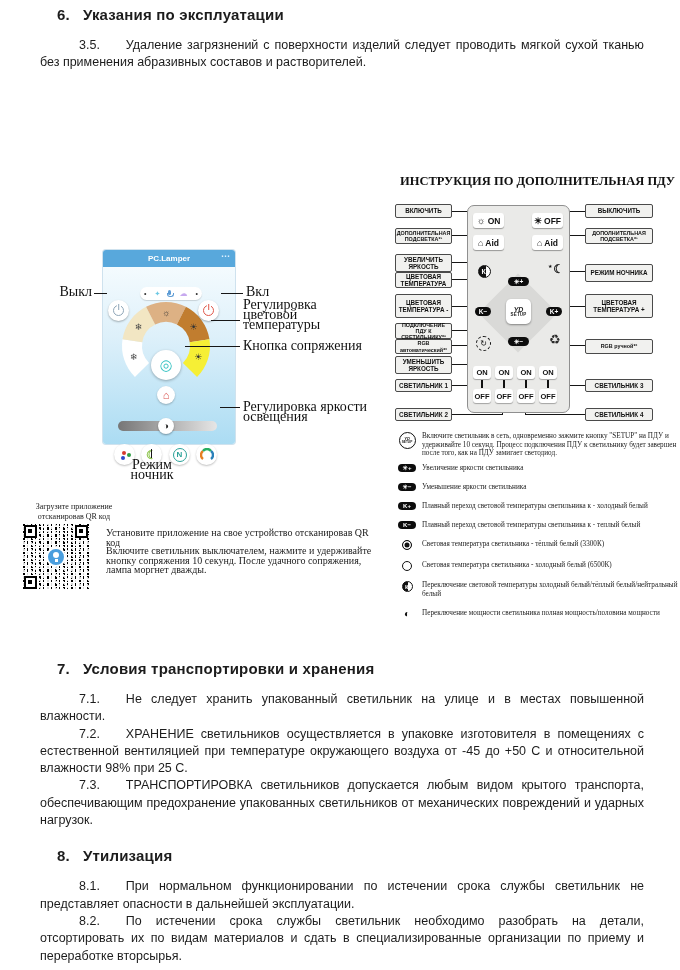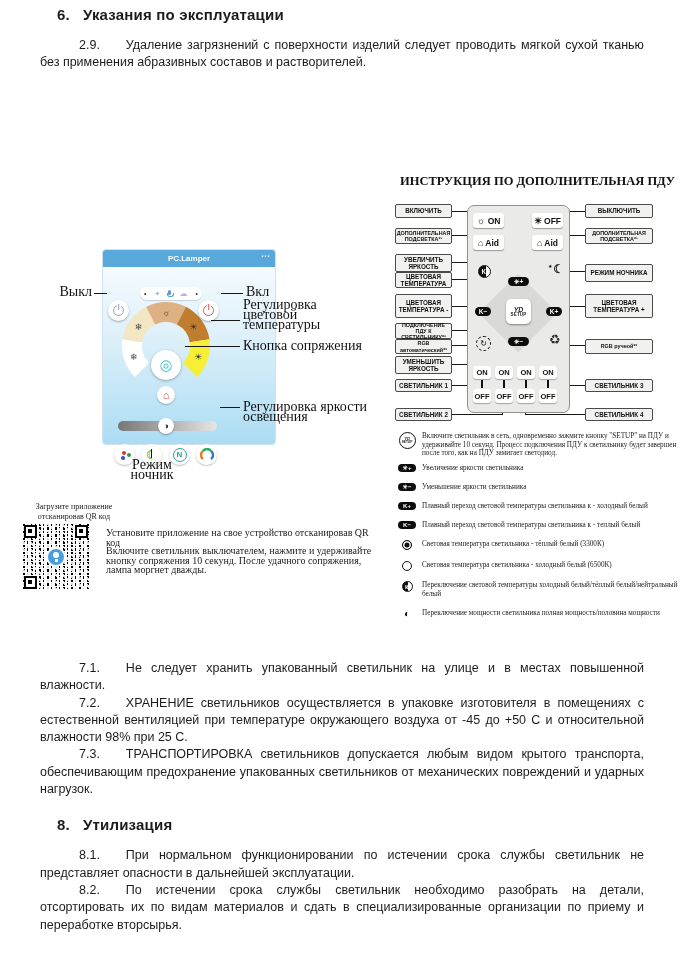--- a/index.html
+++ b/index.html
@@ -15,21 +15,21 @@
   .bottom-text h2.sec-h{margin-top:0;}
   h2.sec8{margin-top:18px !important;}
   
   .diagrams{position:absolute;top:168px;left:0;width:680px;height:492px;}
   .diag-title{position:absolute;font-family:"Liberation Serif",serif;font-weight:bold;
               font-size:12.5px;text-align:center;line-height:15px;color:#111;}
   
   .app-col{position:absolute;left:40px;top:0;width:330px;height:492px;}
   .app-title{left:0;top:4px;width:250px;}
   .phone{position:absolute;left:63px;top:82px;width:132px;height:194px;border-radius:3px;
-         box-shadow:0 0 0 1px #cfe2ee;padding-left:40px;}
+         box-shadow:0 0 0 1px #cfe2ee;}
   .ph-head{position:absolute;left:0;top:0;right:0;height:17px;background:#58a8dc;
            border-radius:3px 3px 0 0;color:#fff;font-size:8px;font-weight:bold;
            display:flex;align-items:center;justify-content:center;}
   .ph-dots{position:absolute;right:5px;top:1px;color:#dcefff;font-size:9px;}
   .ph-body{position:absolute;left:0;top:17px;right:0;bottom:0;
            background:linear-gradient(#f4fbfe 0%,#ddf0fa 40%,#abdcf3 100%);border-radius:0 0 3px 3px;}
   .ph-pill{position:absolute;left:37px;top:20px;width:54px;height:13px;background:#fff;border-radius:7px;
            box-shadow:0 1px 1px rgba(0,0,0,.15);display:flex;align-items:center;
            justify-content:space-between;padding:0 4px;font-size:7px;}
   .pp-dot{color:#333;} .pp-snow{color:#6ec9e4;} .pp-cloud{color:#c7a9ef;font-size:8px;}
@@ -140,21 +140,21 @@
   .qr-t1{left:88px;top:26px;width:268px;}
   .qr-t2{left:88px;top:44px;width:272px;}
 </style>
 </head>
 <body>
 
 <div class="page">
 
   <div class="top-text">
     <h2 class="sec-h"><span class="hnum">6.</span><span>Указания по эксплуатации</span></h2>
-    <p class="para"><span class="pnum">2.9.</span><span>Удаление загрязнений с поверхности изделий следует проводить мягкой сухой тканью без применения абразивных составов и растворителей.</span></p>
+    <p class="para"><span class="pnum">3.5.</span><span>Удаление загрязнений с поверхности изделий следует проводить мягкой сухой тканью без применения абразивных составов и растворителей.</span></p>
   </div>
 
   <div class="diagrams">
 
     <div class="app-col">
 
       <div class="phone">
         <div class="ph-head">
           <span>PC.Lamper</span>
           <span class="ph-dots">⋯</span>
@@ -394,20 +394,21 @@
         <span class="qf qf-tr"></span>
         <span class="qf qf-bl"></span>
         <span class="qrc"></span>
       </div>
       <div class="qr-t qr-t1">Установите приложение на свое устройство отсканировав QR код</div>
       <div class="qr-t qr-t2">Включите светильник выключателем, нажмите и удерживайте кнопку сопряжения 10 секунд. После удачного сопряжения, лампа моргнет дважды.</div>
     </div>
   </div>
 
   <div class="bottom-text">
+    <h2 class="sec-h"><span class="hnum">7.</span><span>Условия транспортировки и хранения</span></h2>
     <p class="para"><span class="pnum">7.1.</span><span>Не следует хранить упакованный светильник на улице и в местах повышенной влажности.</span></p>
     <p class="para"><span class="pnum">7.2.</span><span>ХРАНЕНИЕ светильников осуществляется в упаковке изготовителя в помещениях с естественной вентиляцией при температуре окружающего воздуха от -45 до +50 С и относительной влажности 98% при 25 С.</span></p>
     <p class="para"><span class="pnum">7.3.</span><span>ТРАНСПОРТИРОВКА светильников допускается любым видом крытого транспорта, обеспечивающим предохранение упакованных светильников от механических повреждений и ударных нагрузок.</span></p>
     <h2 class="sec-h sec8"><span class="hnum">8.</span><span>Утилизация</span></h2>
     <p class="para"><span class="pnum">8.1.</span><span>При нормальном функционировании по истечении срока службы светильник не представляет опасности в дальнейшей эксплуатации.</span></p>
     <p class="para"><span class="pnum">8.2.</span><span>По истечении срока службы светильник необходимо разобрать на детали, отсортировать их по видам материалов и сдать в специализированные организации по приему и переработке вторсырья.</span></p>
   </div>
 
 </div>
 

